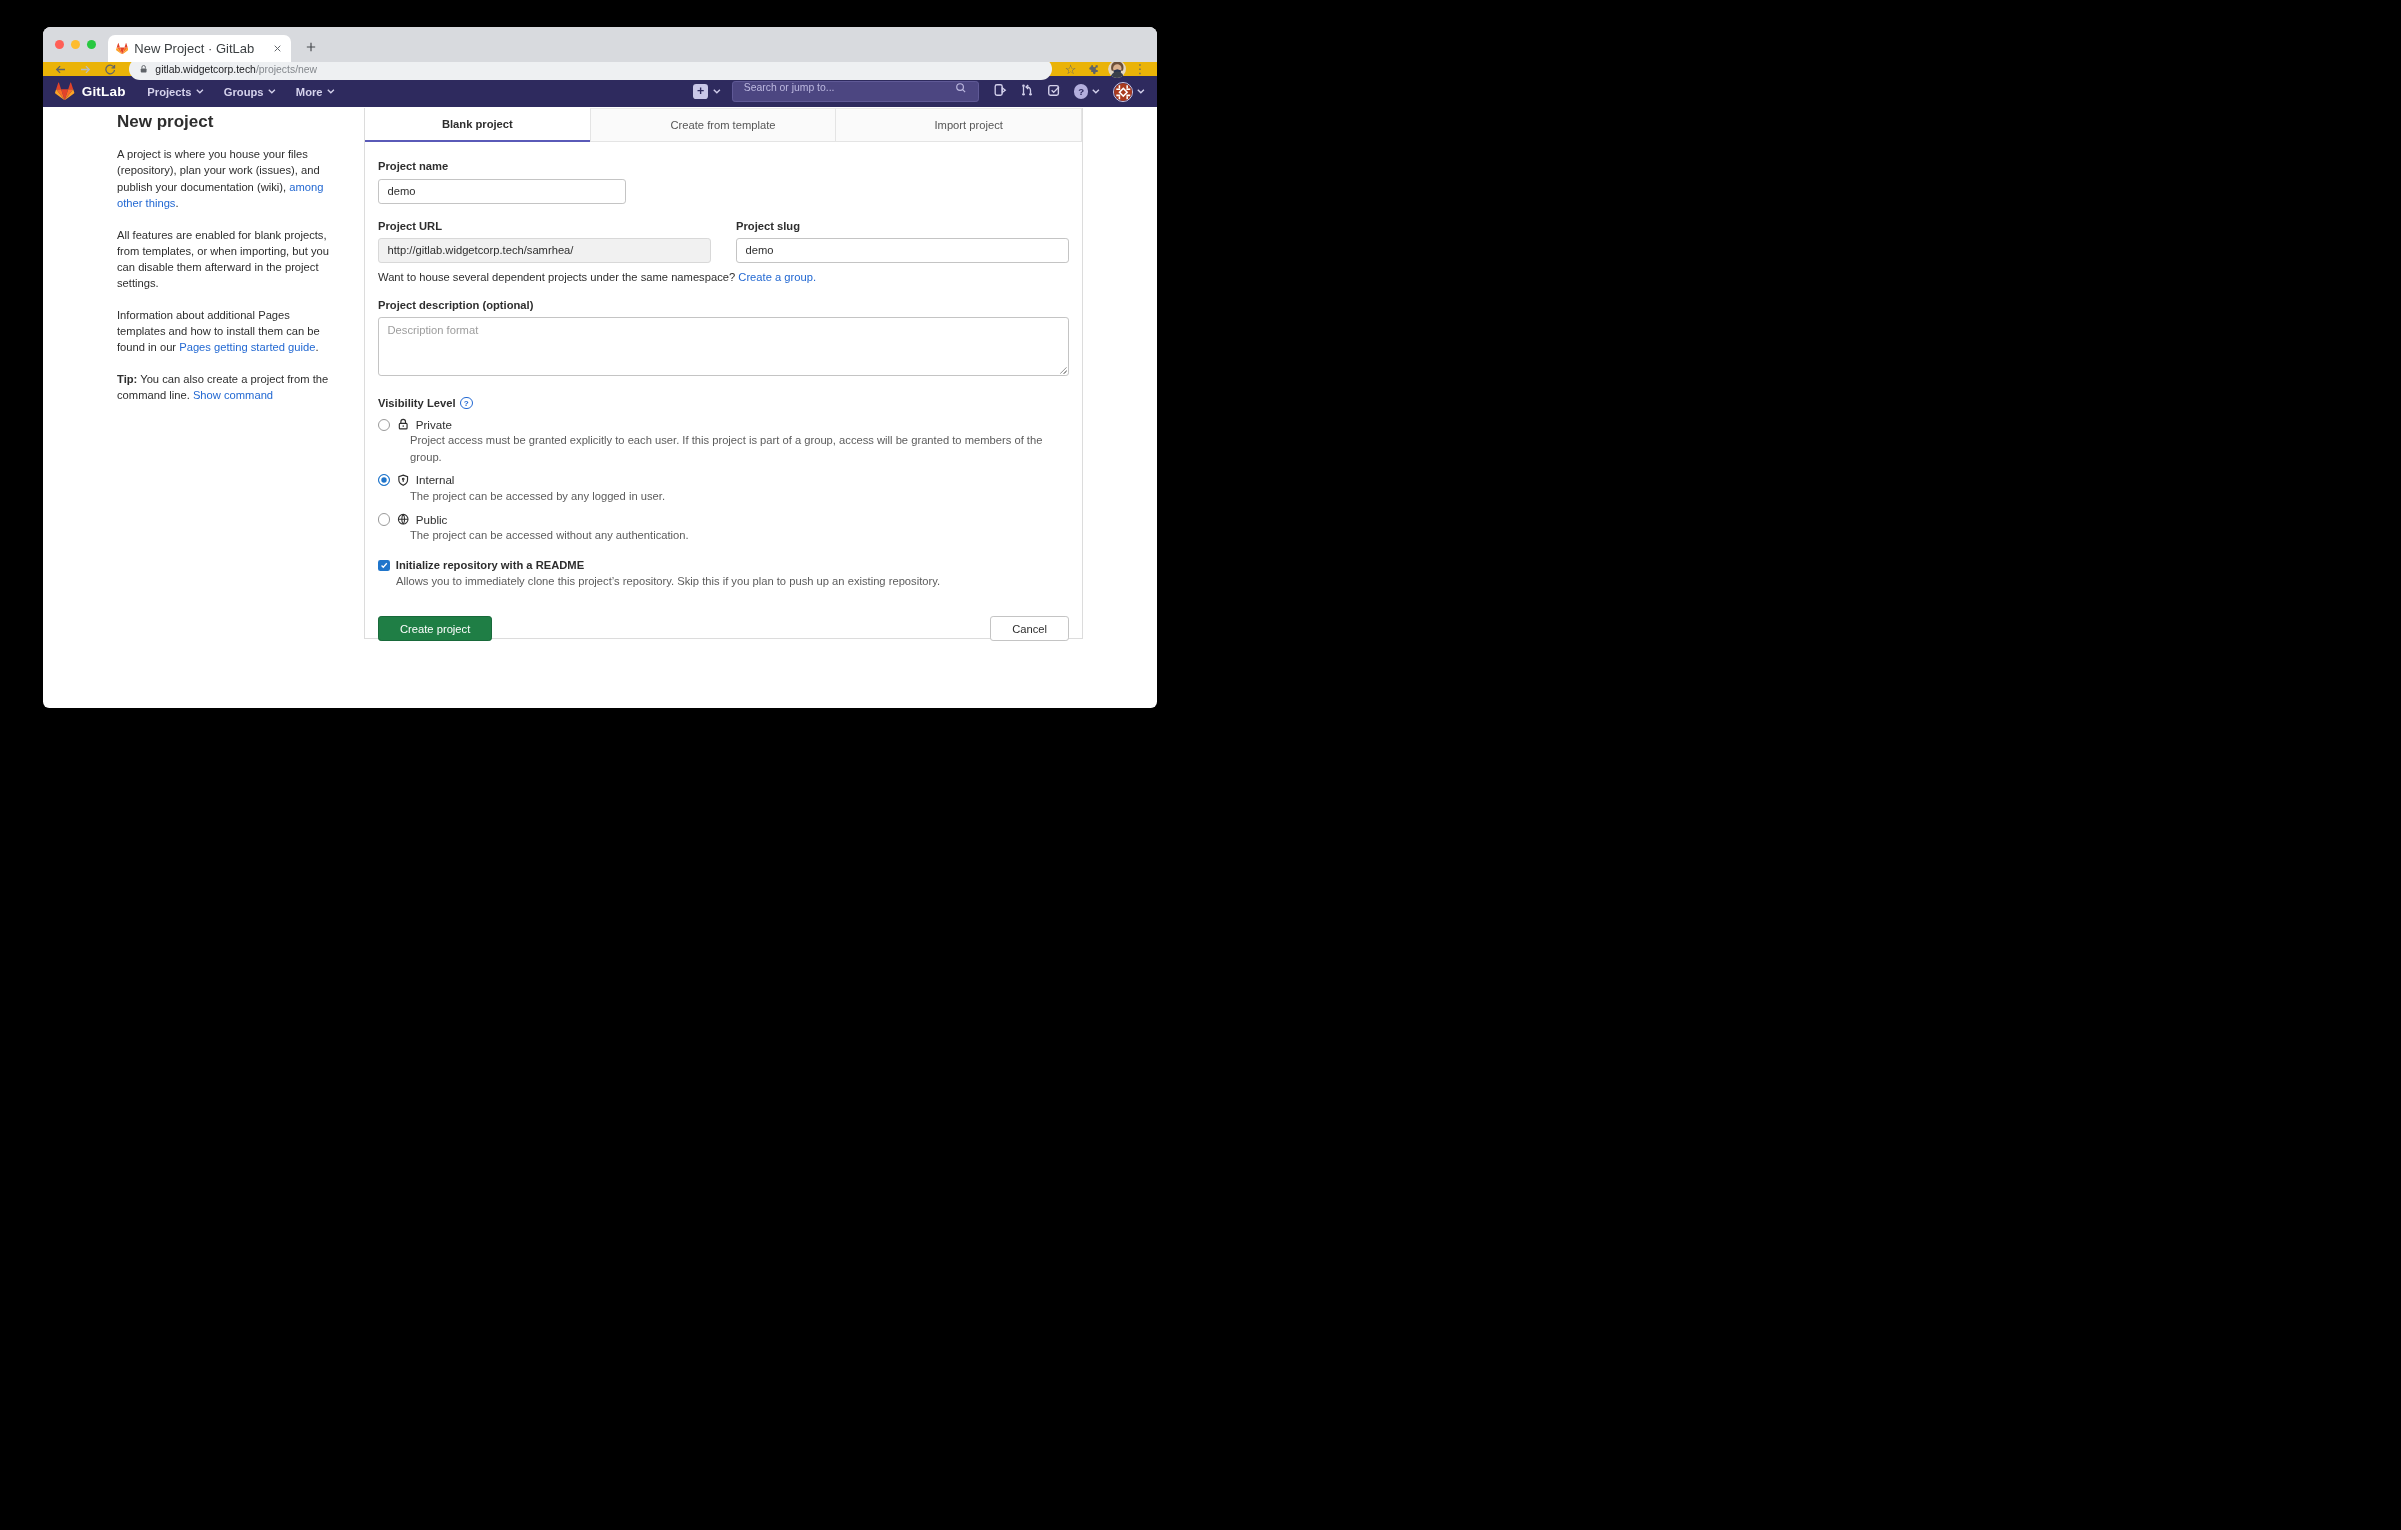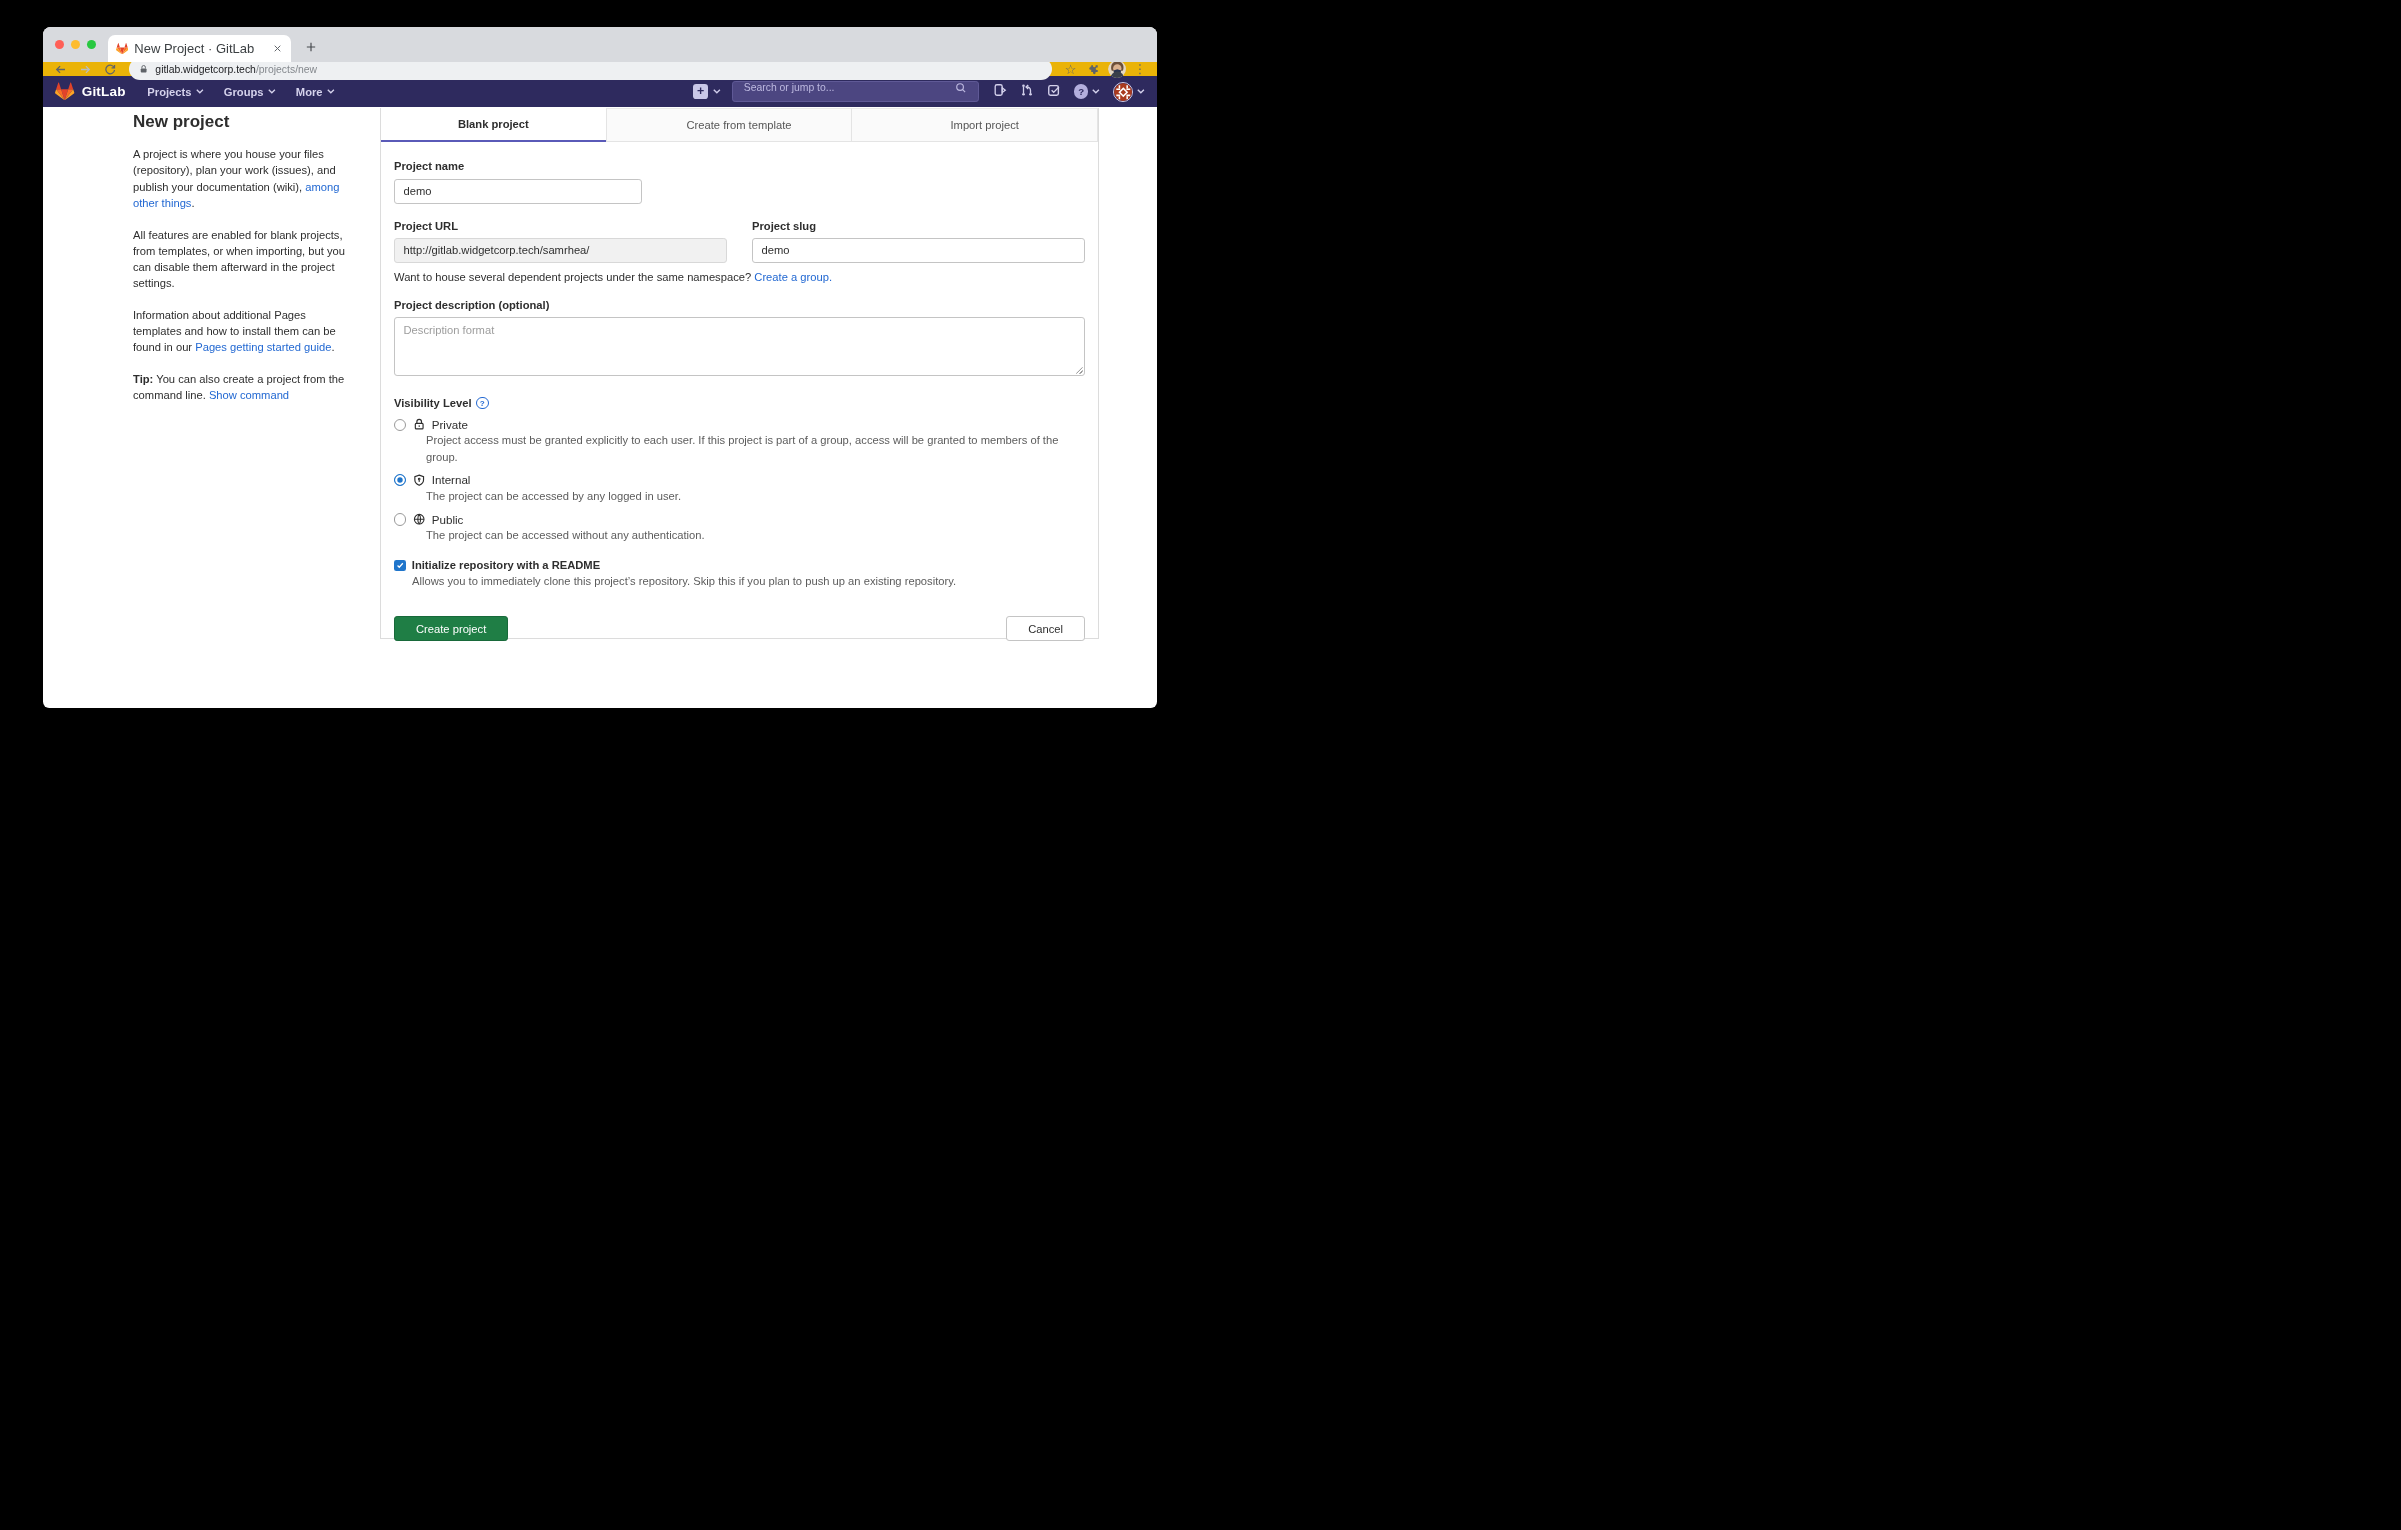--- a/index.html
+++ b/index.html
@@ -51,21 +51,21 @@
   .gl-search input { flex:1; background:transparent; border:none; outline:none; color:#e6e4f5;
       font-size:10.4px; font-family:"Liberation Sans", sans-serif; }
   .gl-search input::placeholder { color:#bdb9e0; }
   .gl-icons { display:flex; align-items:center; gap:13px; margin-left:14px; color:#d3d0eb; }
   .help-circle { width:14.7px; height:14.7px; border-radius:50%; background:#b3aedd; color:#2e2a5e;
       display:flex; align-items:center; justify-content:center; font-size:9.7px; font-weight:700; }
   .with-chev { display:flex; align-items:center; gap:3.9px; }
   .gl-avatar { width:20px; height:20px; border-radius:50%; overflow:hidden; border:0.8px solid #cfccea; }
 
   
-  .content { position:relative; height:586px; background:#fff; color:#2f2f2f;margin-left:16px; }
+  .content { position:relative; height:586px; background:#fff; color:#2f2f2f; }
   .side { position:absolute; left:74px; top:4.6px; width:222px; }
   .side h1 { font-size:17px; font-weight:700; color:#2e2e2e; margin-bottom:14.7px; }
   .side p { font-size:11.2px; line-height:16.2px; color:#2e2e2e; margin-bottom:15.5px; }
   a.link { color:#2268d2; text-decoration:none; }
   .bold { font-weight:700; }
 
   .panel { position:absolute; left:321px; top:0.8px; width:719px; height:531px;
       border:0.8px solid #dcdcdc; border-top:none; background:#fff; }
   .tabs { display:flex; height:34px; }
   .tab { flex:1; display:flex; align-items:center; justify-content:center; font-size:11.2px; }

